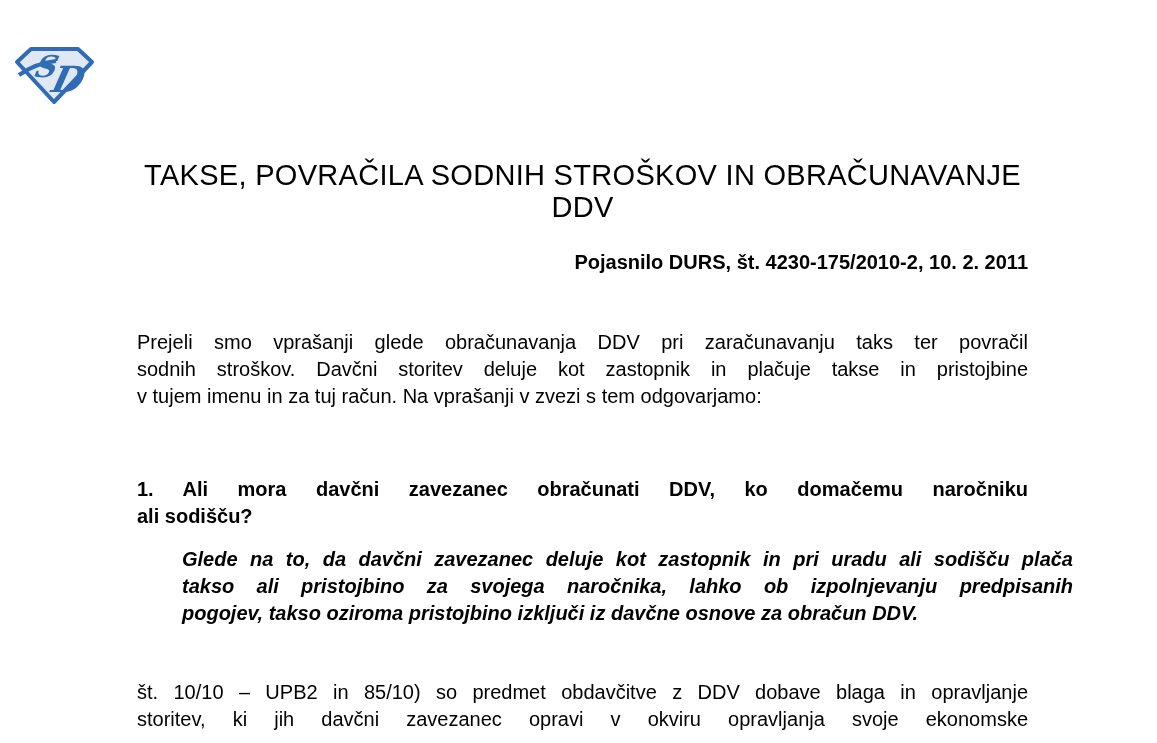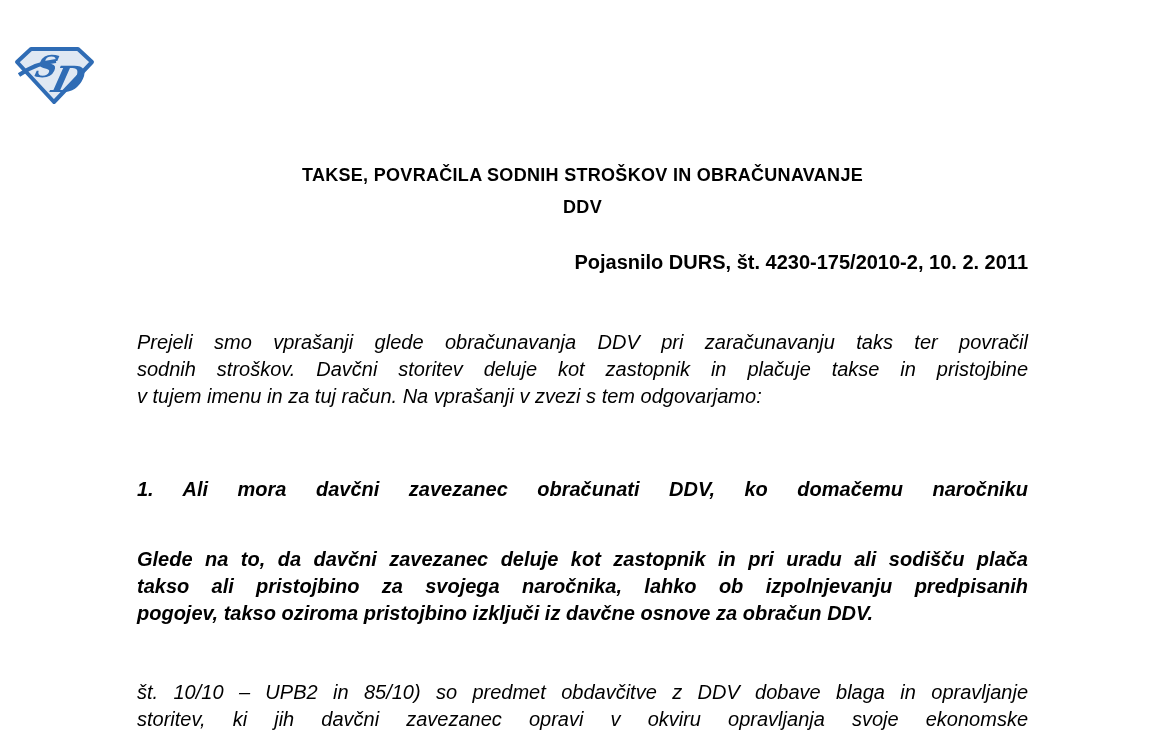--- a/index.html
+++ b/index.html
@@ -22,37 +22,37 @@
   }
   .content-block {
     position: absolute;
     left: 137px;
     width: 891px;
     font-size: 20px;
     line-height: 27px;
   }
   .doc-title {
     top: 159px;
-    font-size: 18px;
-    font-weight: bold;
+    font-size: 29px;
+    font-weight: normal;
     line-height: 32px;
     text-align: center;
     letter-spacing: 0.3px;
   }
   .doc-subtitle {
     top: 249px;
     font-weight: bold;
     text-align: right;
   }
-  .para { text-align: justify; font-style: italic; }
+  .para { text-align: justify; }
   .para .line { text-align: justify; text-align-last: justify; }
   .para .line.last { text-align: right; text-align-last: left; }
   .para-intro { top: 329px; }
   .para-question { top: 440px; font-weight: bold; margin-top: 36px; }
-  .para-answer { top: 546px; font-weight: bold; font-style: italic; }
+  .para-answer { top: 546px; font-weight: bold; font-style: italic; margin-left: 45px; }
   .para-legal { top: 679px; }
 </style>
 </head>
 <body>
 
 <div class="page">
 
   <svg class="logo" viewBox="0 0 82 62" xmlns="http://www.w3.org/2000/svg">
     <polygon points="3,18 17,5 64,5 78,18 40,58" fill="#dfe8f3" stroke="#2f6cb5" stroke-width="4" stroke-linejoin="round"></polygon>
     <path d="M5,31 Q22,19 42,17" stroke="#2f6cb5" stroke-width="4" fill="none"></path>
@@ -70,20 +70,21 @@
   <div class="content-block doc-subtitle">Pojasnilo DURS, št. 4230-175/2010-2, 10. 2. 2011</div>
 
   <div class="content-block para para-intro">
     <div class="line">Prejeli smo vprašanji glede obračunavanja DDV pri zaračunavanju taks ter povračil</div>
     <div class="line">sodnih stroškov. Davčni storitev deluje kot zastopnik in plačuje takse in pristojbine</div>
     <div class="line last">v tujem imenu in za tuj račun. Na vprašanji v zvezi s tem odgovarjamo:</div>
   </div>
 
   <div class="content-block para para-question">
     <div class="line">1. Ali mora davčni zavezanec obračunati DDV, ko domačemu naročniku</div>
+    <div class="line last">ali sodišču?</div>
   </div>
 
   <div class="content-block para para-answer">
     <div class="line">Glede na to, da davčni zavezanec deluje kot zastopnik in pri uradu ali sodišču plača</div>
     <div class="line">takso ali pristojbino za svojega naročnika, lahko ob izpolnjevanju predpisanih</div>
     <div class="line last">pogojev, takso oziroma pristojbino izključi iz davčne osnove za obračun DDV.</div>
   </div>
 
   <div class="content-block para para-legal">
     <div class="line">št. 10/10 – UPB2 in 85/10) so predmet obdavčitve z DDV dobave blaga in opravljanje</div>

